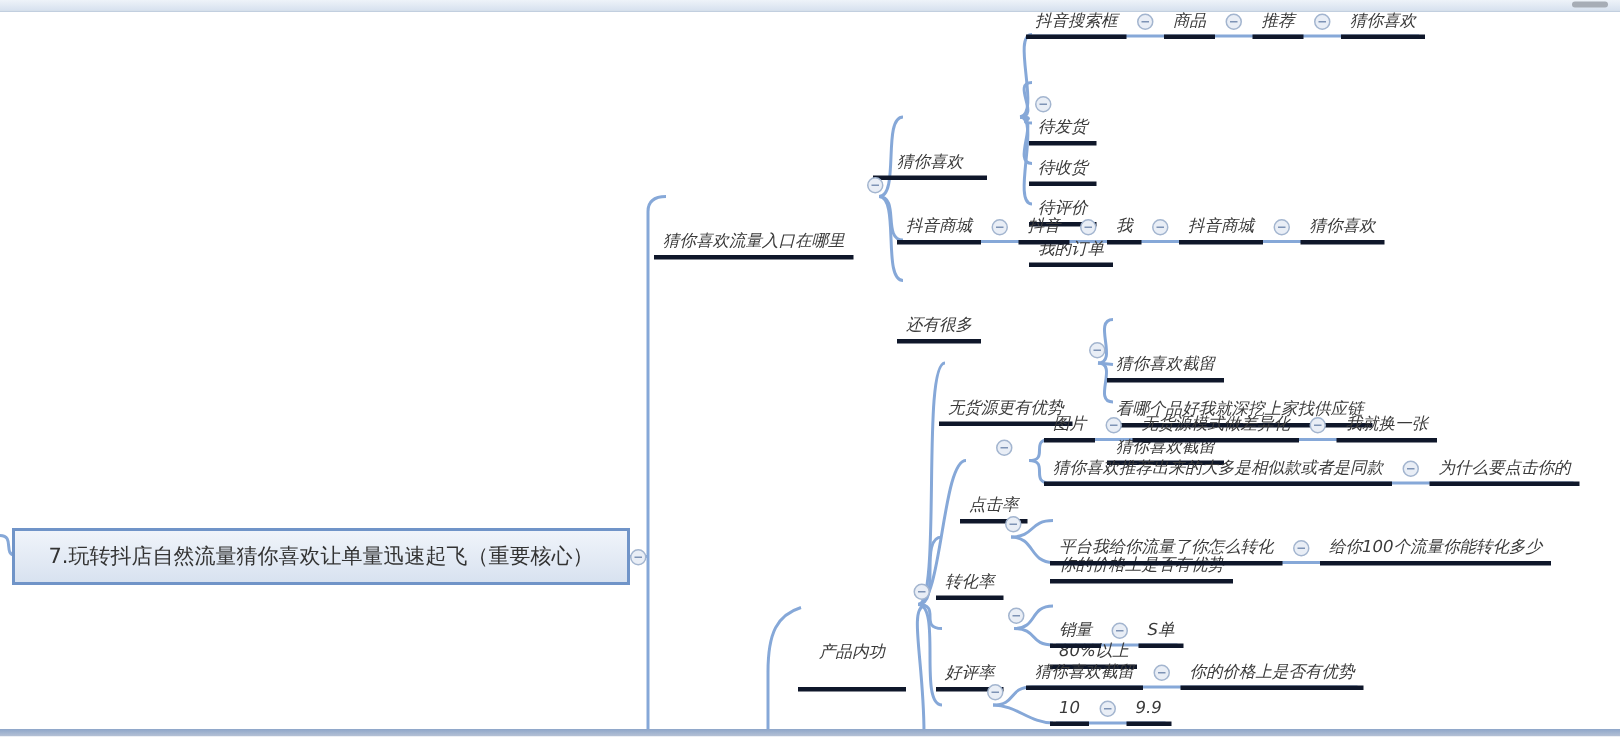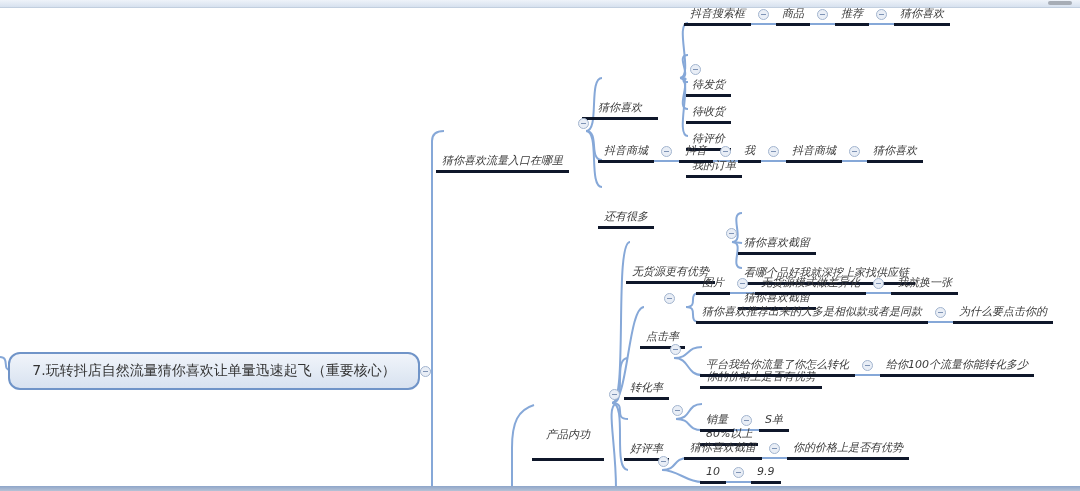--- a/index.html
+++ b/index.html
@@ -29,21 +29,21 @@
 
   
   .handle{width:9px;height:9px;border-radius:50%;background:#e9eef6;border:1px solid #a3b5cf;
     position:relative;z-index:3;flex:0 0 auto;}
   .handle::after{content:"";position:absolute;left:2px;top:4px;width:5px;height:1px;background:#7e93b5;}
   .handle.abs{position:absolute;}
   .chain .handle{align-self:center;margin:0 7px 4px 7px;}
 
   
   .root-node{position:absolute;left:8px;top:352px;width:408px;height:34px;
-    border:2px solid #7094c8;border-radius:12px;
+    border:2px solid #7094c8;border-radius:0;
     background:linear-gradient(#f0f4fa,#d8e2f0);
     display:flex;align-items:center;justify-content:center;
     font-size:14px;color:#333;white-space:nowrap;z-index:2;}
 </style>
 </head>
 <body>
 
 <div id="stage">
 
   <svg class="wires" width="1080" height="491" viewBox="0 0 1080 491">

